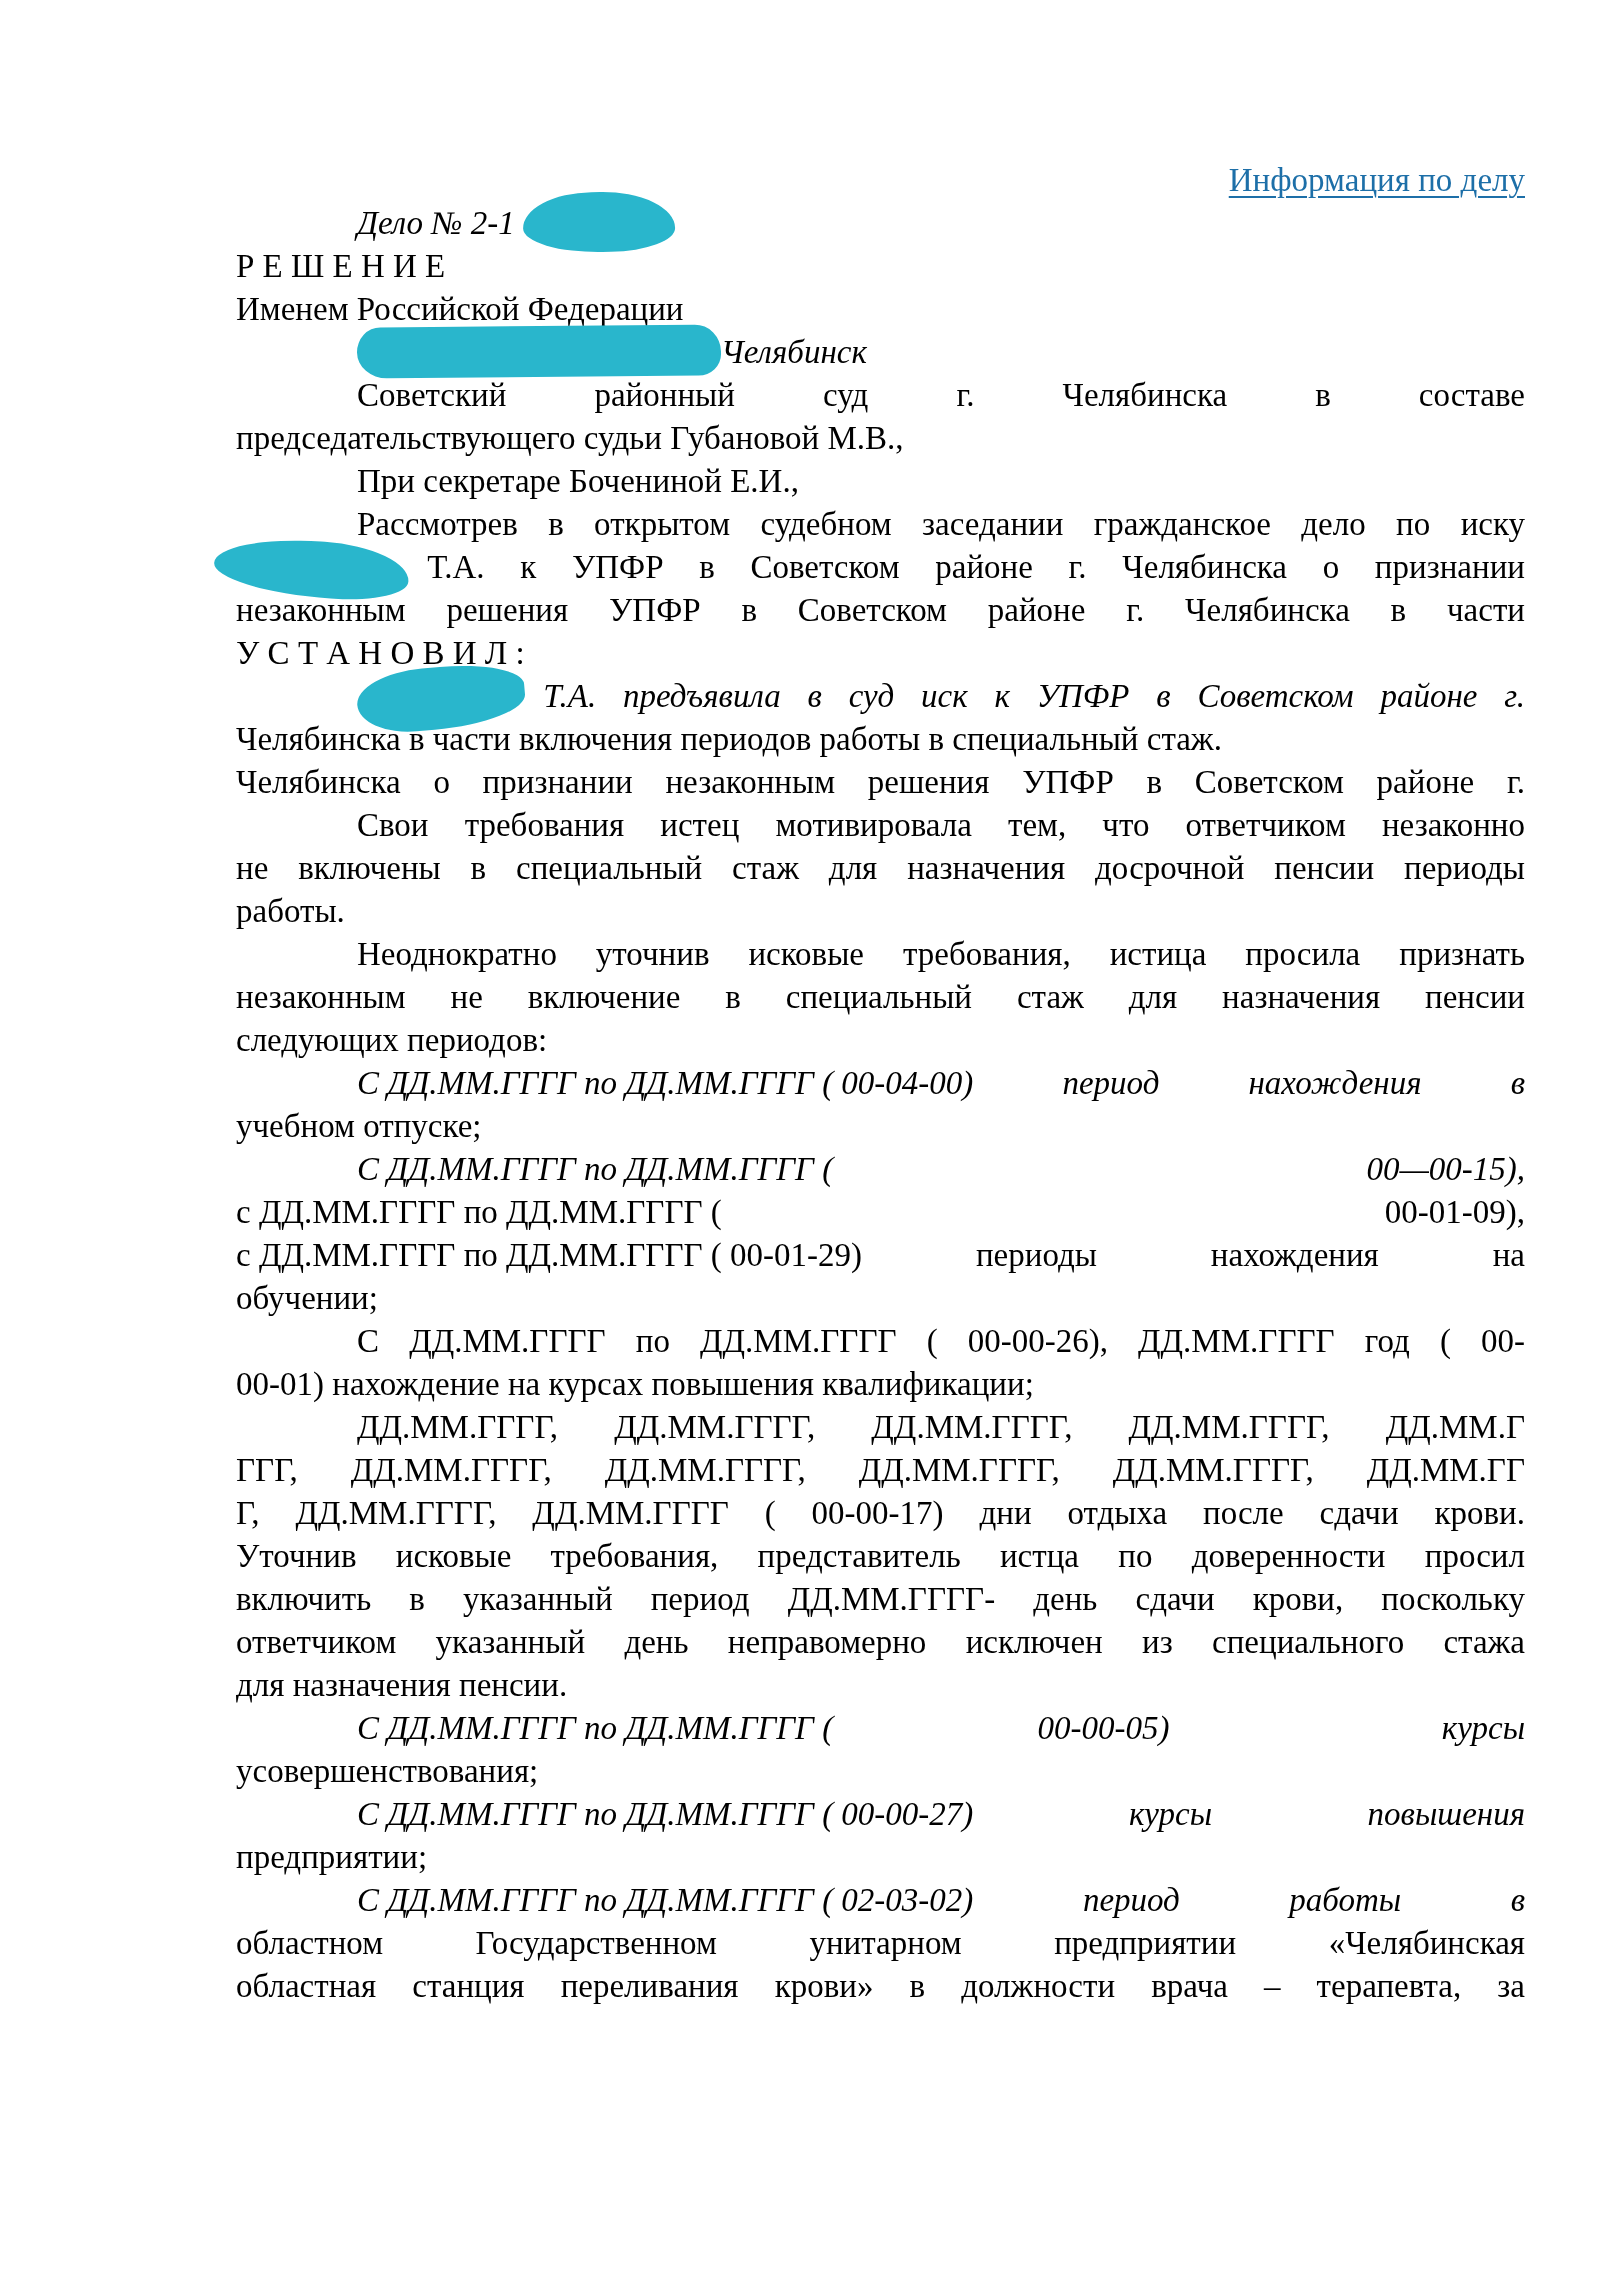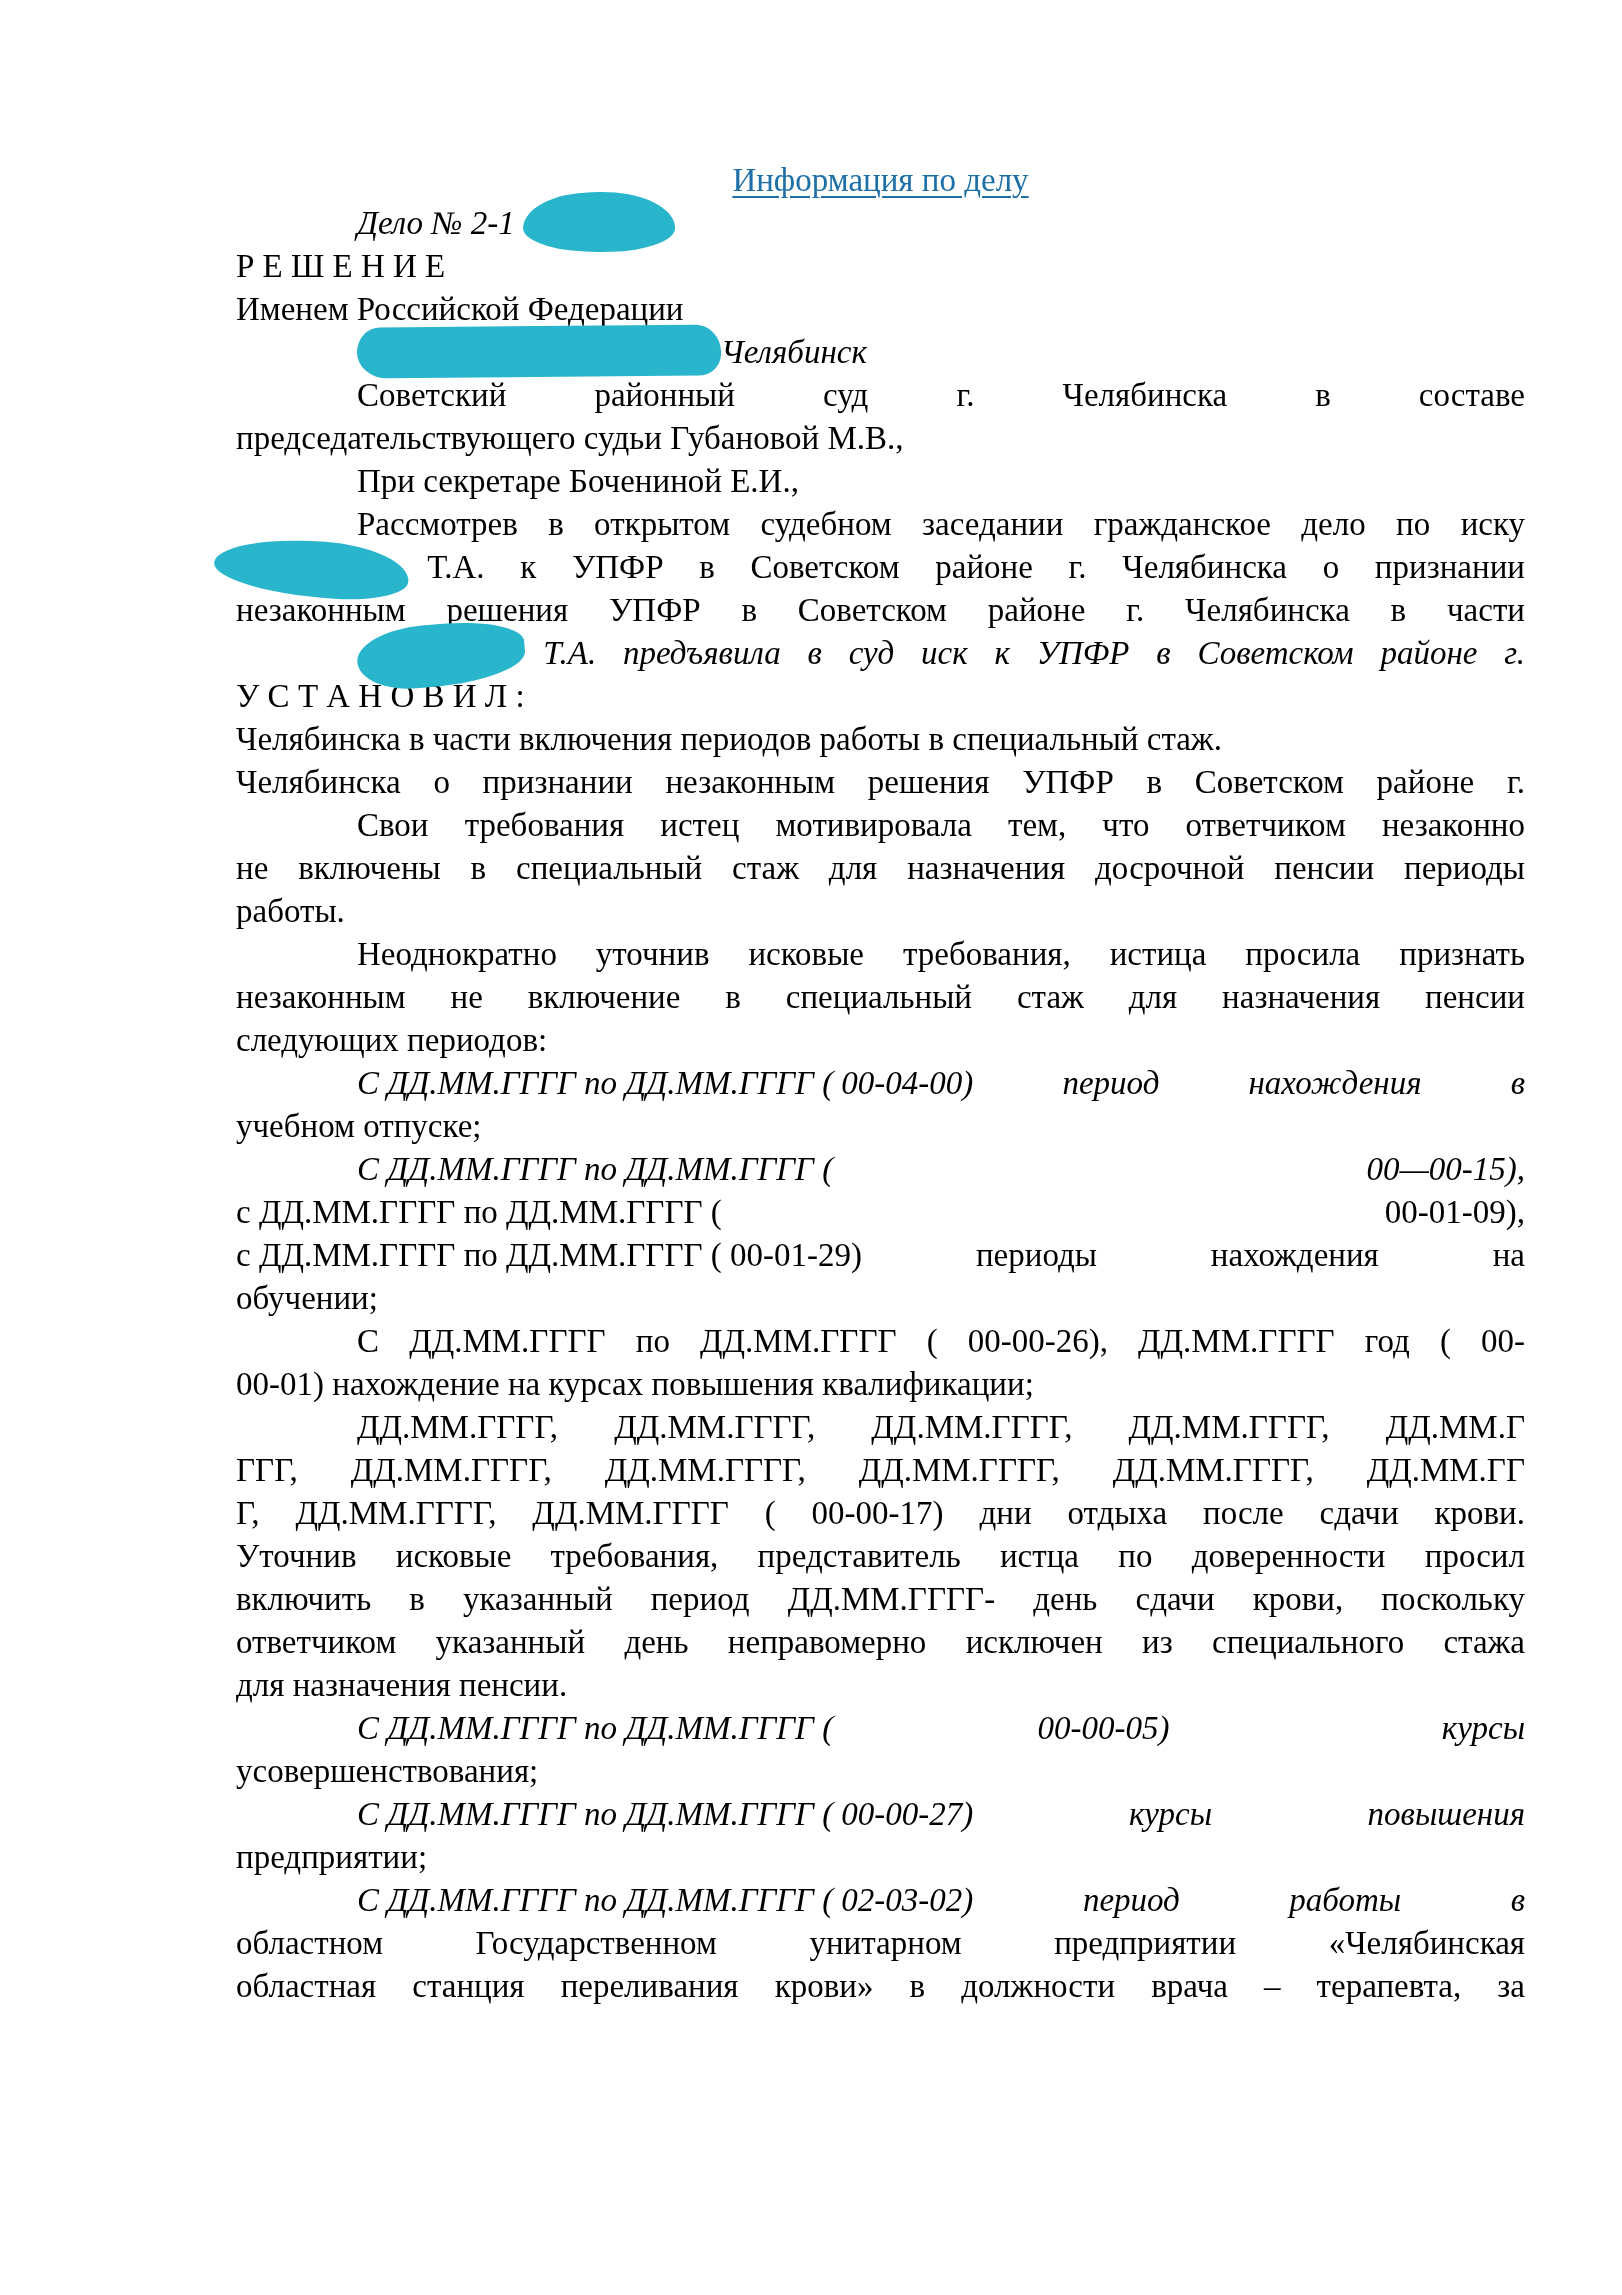--- a/index.html
+++ b/index.html
@@ -24,21 +24,21 @@
   }
   .row{
     height:43px;
     line-height:43px;
     font-size:33px;
     white-space:normal;
   }
   .r-plain{white-space:nowrap;overflow:hidden;}
   .r-just{text-align:justify;text-align-last:justify;overflow:hidden;}
   .r-center{text-align:left;}
-  .r-right{text-align:center;}
+  .r-right{text-align:right;}
   .r-flex{display:flex;align-items:baseline;overflow:visible;}
   .ind{text-indent:121px;}
   .r-flex.ind{text-indent:0;padding-left:121px;font-style:italic;}
   .gap{flex-grow:1;min-width:13px;}
   .seg{white-space:nowrap;}
   .seg-stretch{
     flex:1;
     text-align:justify;text-align-last:justify;
     padding-left:18.3px;
     white-space:normal;
@@ -104,25 +104,25 @@
       </div>
       <div class="row r-just ind">Советский районный суд г. Челябинска в составе</div>
       <div class="row r-plain">председательствующего судьи Губановой М.В.,</div>
       <div class="row r-plain ind">При секретаре Бочениной Е.И.,</div>
       <div class="row r-just ind">Рассмотрев в открытом судебном заседании гражданское дело по иску</div>
       <div class="row r-flex">
         <span class="blob b3"></span>
         <span class="seg seg-stretch">Т.А. к УПФР в Советском районе г. Челябинска о признании</span>
       </div>
       <div class="row r-just">незаконным решения УПФР в Советском районе г. Челябинска в части</div>
+      <div class="row r-center">У С Т А Н О В И Л :</div>
       <div class="row r-flex ind">
         <span class="blob b4"></span>
         <span class="seg seg-stretch">Т.А. предъявила в суд иск к УПФР в Советском районе г.</span>
       </div>
-      <div class="row r-center">У С Т А Н О В И Л :</div>
       <div class="row r-plain">Челябинска в части включения периодов работы в специальный стаж.</div>
       <div class="row r-just">Челябинска о признании незаконным решения УПФР в Советском районе г.</div>
       <div class="row r-just ind">Свои требования истец мотивировала тем, что ответчиком незаконно</div>
       <div class="row r-just">не включены в специальный стаж для назначения досрочной пенсии периоды</div>
       <div class="row r-plain">работы.</div>
       <div class="row r-just ind">Неоднократно уточнив исковые требования, истица просила признать</div>
       <div class="row r-just">незаконным не включение в специальный стаж для назначения пенсии</div>
       <div class="row r-plain">следующих периодов:</div>
       <div class="row r-flex ind">
         <span class="seg">С ДД.ММ.ГГГГ по ДД.ММ.ГГГГ (  00-04-00)</span>

